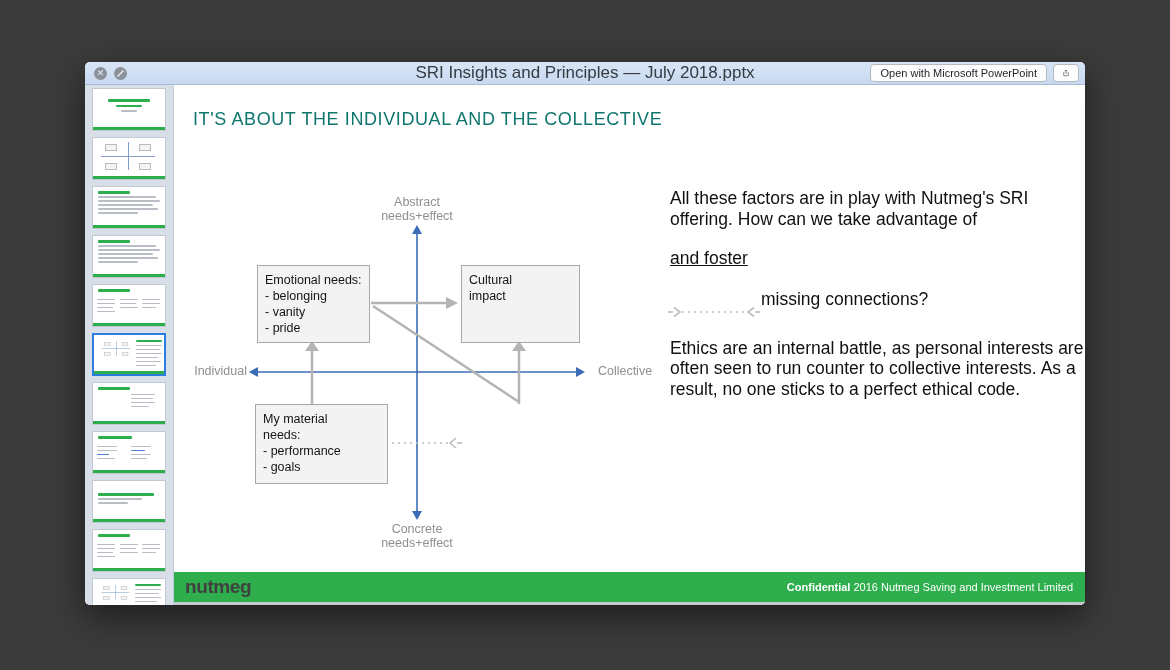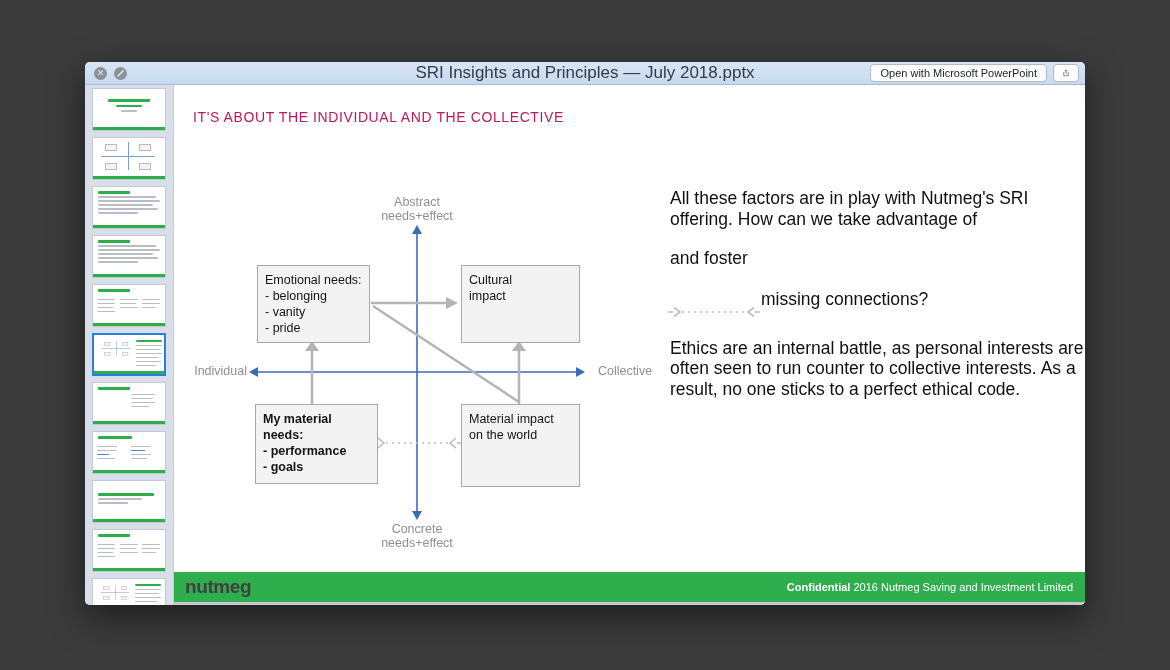--- a/index.html
+++ b/index.html
@@ -42,36 +42,36 @@
   .tx { padding:4px 5px; display:flex; flex-direction:column; gap:2.5px; }
   .cross { position:relative; width:100%; height:36px; }
   .cross .v { position:absolute; left:50%; top:4px; width:1px; height:28px; background:#7d9fc7; }
   .cross .h { position:absolute; top:50%; left:12%; width:76%; height:1px; background:#7d9fc7; }
   .cross .q { position:absolute; width:12px; height:7px; border:1px solid #bbb; background:#f4f4f4; }
   .row2 { display:flex; gap:4px; padding:3px 4px; }
   .col { display:flex; flex-direction:column; gap:2.5px; flex:1; }
 
   
   .canvas { position:relative; flex:1; background:#fff; }
-  .kicker { position:absolute; left:19px; top:24px; font-size:14px; color:#be185d;
+  .kicker { position:absolute; left:19px; top:24px; font-size:18px; color:#0f766e;
             letter-spacing:.6px; }
   .slide-title { position:absolute; left:17px; top:46px; font-size:30px; color:#2bb04c; }
 
   .diagram-svg { position:absolute; left:0; top:0; pointer-events:none; }
   .axis-label { position:absolute; font-size:12.5px; line-height:13.5px; color:#8f8f8f;
                 text-align:center; }
   .dbox { position:absolute; background:#f3f3f3; border:1.5px solid #a8a8a8;
           padding:6px 7px; font-size:12.5px; line-height:16px; color:#141414; }
 
   .commentary { position:absolute; left:496px; top:103px; width:414px;
                 font-size:17.5px; line-height:20.5px; color:#101010; }
   .legend-row { display:flex; }
   .legend-row .icon1 { width:78px; margin:12px 15px 0 2px; flex:0 0 auto; }
   .legend-row .icon2 { width:92px; margin:17px 1px 0 -2px; flex:0 0 auto; }
-  .mt1 { margin-top:24px; } .mt2 { margin-top:19px; } .mt3 { margin-top:20px; }
+  .mt1 { margin-top:24px; } .mt2 { margin-top:19px;text-decoration:underline; } .mt3 { margin-top:20px; }
   .mt4 { margin-top:20px; } .mt5 { margin-top:21px; }
 
   .slide-footer { position:absolute; left:0; right:0; bottom:3px; height:30px;
                   background:#2fae4e; display:flex; align-items:center; }
   .logo { color:#404040; font-size:19px; font-weight:bold; letter-spacing:-.4px;
           margin-left:11px; }
   .conf { margin-left:auto; margin-right:12px; color:#fff; font-size:11px; }
   .conf b { font-weight:bold; }
   .bottom-strip { position:absolute; left:0; right:0; bottom:0; height:3px; background:#c6cad0; }
 </style>
@@ -334,29 +334,25 @@
       <div class="dbox" style="left:287px; top:180px; width:119px; height:78px;">
         <div>Cultural</div>
         <div>impact</div>
       </div>
       <div class="dbox" style="left:83px; top:180px; width:113px; height:78px;">
         <div>Emotional needs:</div>
         <div>- belonging</div>
         <div>- vanity</div>
         <div>- pride</div>
       </div>
-      <div class="dbox" style="left:81px; top:319px; width:123px; height:80px;font-weight:bold;">
+      <div class="dbox" style="left:81px; top:319px; width:133px; height:80px;">
         <div>My material</div>
         <div>needs:</div>
         <div>- performance</div>
         <div>- goals</div>
-      </div>
-      <div class="dbox" style="left:287px; top:319px; width:119px; height:83px;">
-        <div>Material impact</div>
-        <div>on the world</div>
       </div>
 
       <div class="commentary">
         <div>All these factors are in play with Nutmeg's SRI offering. How can we take advantage of</div>
         <div class="mt2">and foster</div>
         <div class="legend-row mt3">
           <svg class="icon2" height="12" viewBox="0 0 92 12">
             <line x1="14" y1="6" x2="76" y2="6" stroke="#bdbdbd" stroke-width="1.6" stroke-dasharray="2,4"></line>
             <line x1="0" y1="6" x2="5" y2="6" stroke="#bdbdbd" stroke-width="1.6"></line>
             <path d="M6 1.5 L12 6 L6 10.5" fill="none" stroke="#bdbdbd" stroke-width="1.6"></path>

